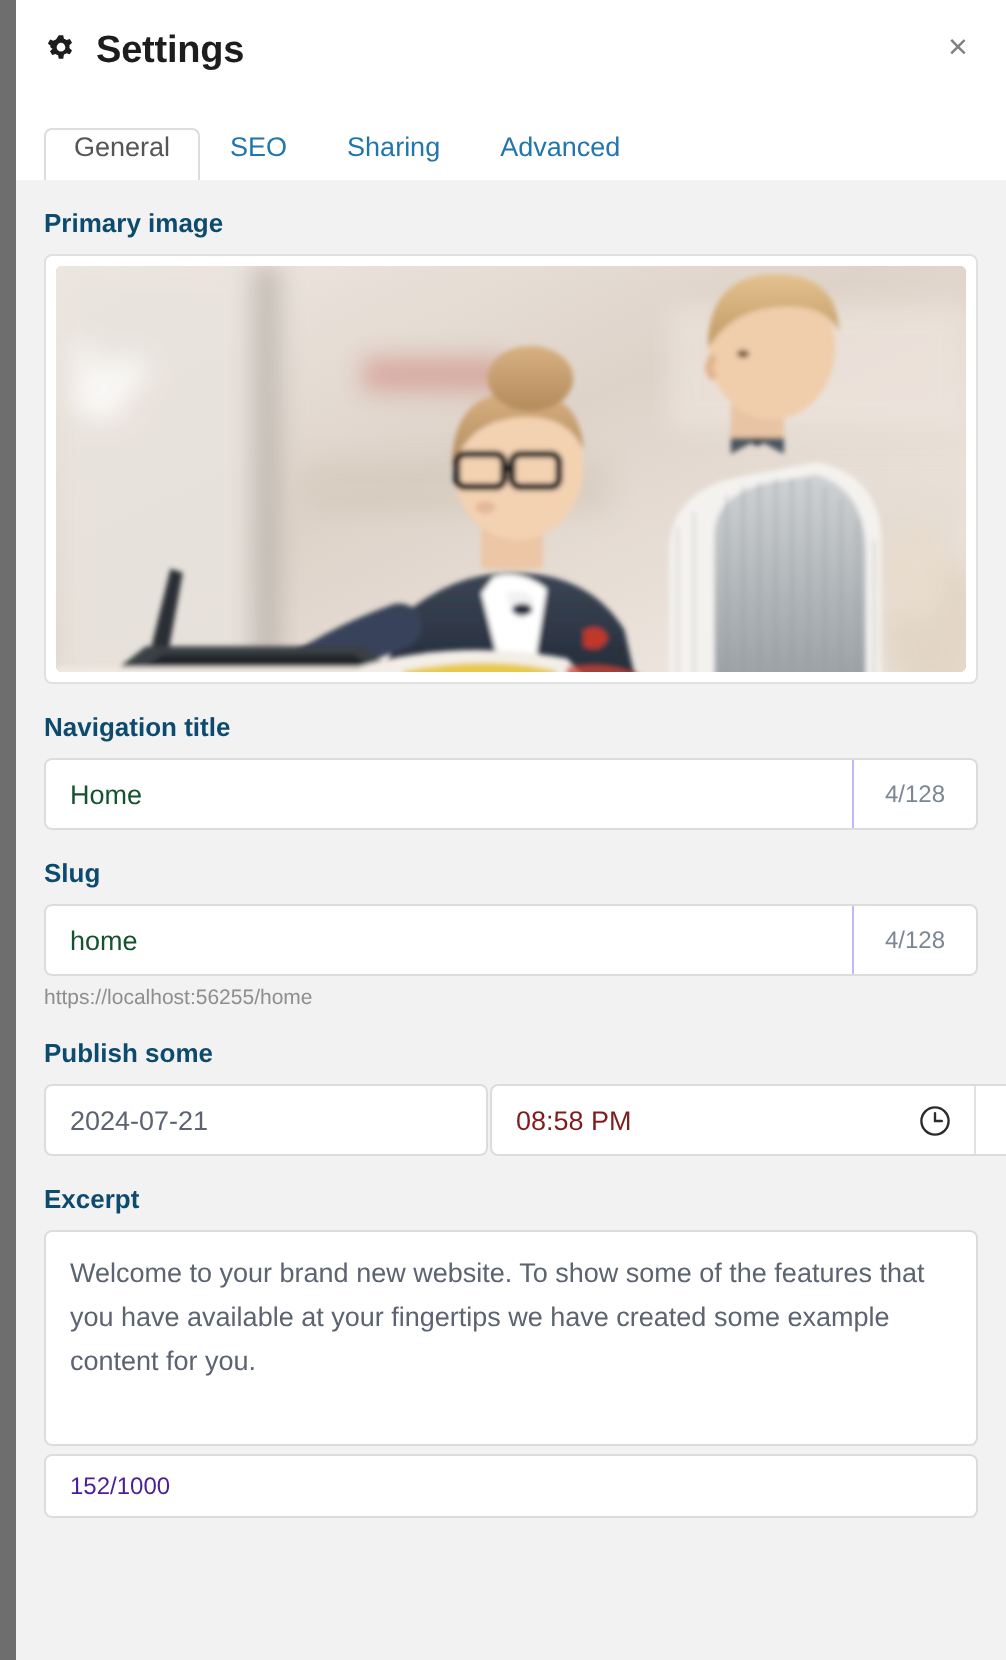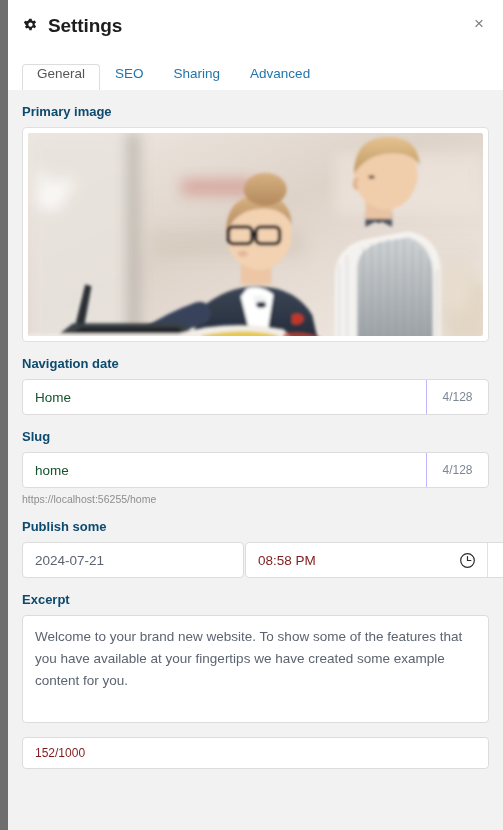--- a/index.html
+++ b/index.html
@@ -256,30 +256,30 @@
     white-space: pre-wrap;
     border: none;
     outline: none;
     resize: none;
     width: 100%;
     height: 100%;
     background: transparent;
     font-family: "Liberation Sans", sans-serif;
   }
   .excerpt-counter {
-    margin-top: 14px;
+    margin-top: 4px;
     background: #ffffff;
     border: 1px solid #dcdcdc;
     border-radius: 4px;
     height: 32px;
     display: flex;
     align-items: center;
     padding: 0 12px;
     font-size: 12px;
-    color: #7f1d1d;
+    color: #4c1d95;
   }
 </style>
 </head>
 <body>
 
 <div class="left-strip"></div>
 
 <div class="panel">
 
   <div class="header">
@@ -421,21 +421,21 @@
             <g filter="url(#soft3)" opacity="0.55">
               <ellipse cx="432" cy="180" rx="26" ry="38" fill="#dccdb6"></ellipse>
               <ellipse cx="420" cy="150" rx="16" ry="24" fill="#e7dac6"></ellipse>
             </g>
           </svg>
         </div>
       </div>
     </div>
 
     <div class="group">
-      <span class="field-label">Navigation date</span>
+      <span class="field-label">Navigation title</span>
       <div class="input-row">
         <input class="txt" type="text" value="Home" style="">
         <span class="counter-cell">4/128</span>
       </div>
     </div>
 
     <div class="group">
       <span class="field-label">Slug</span>
       <div class="input-row">
         <input class="txt" type="text" value="home" style="">

